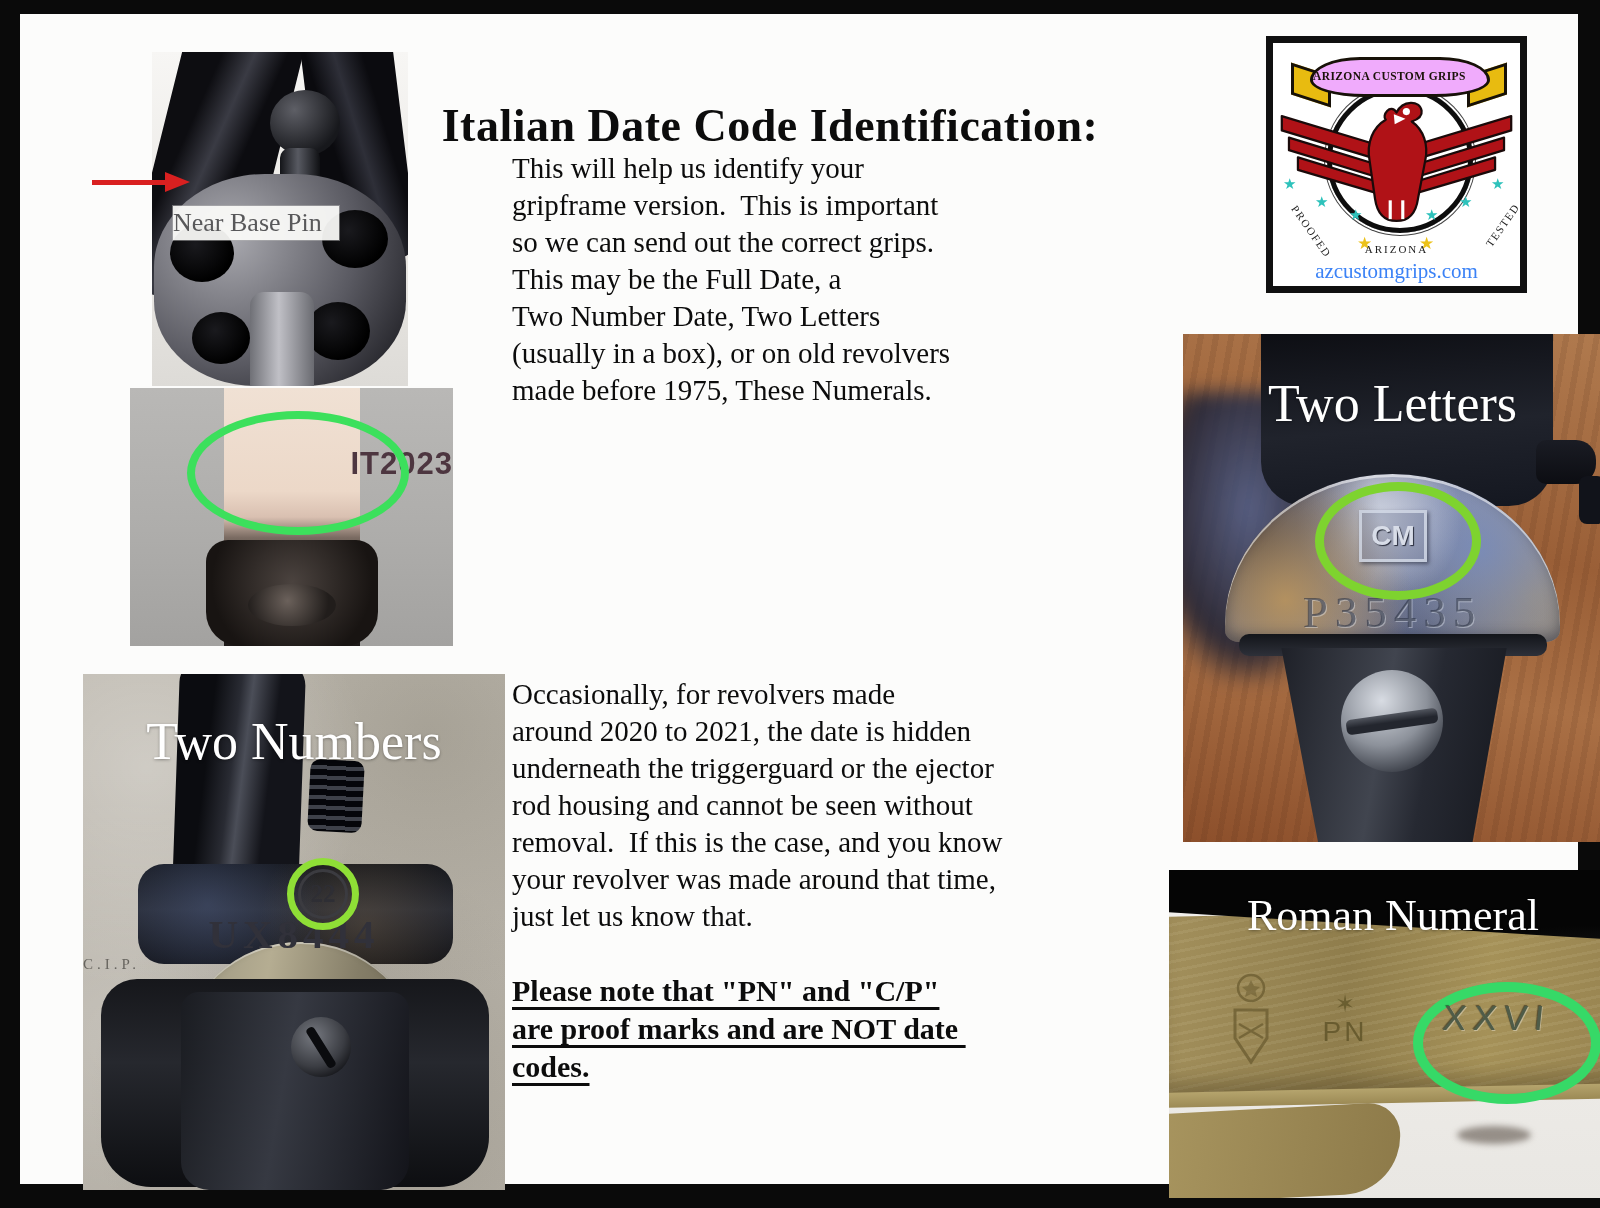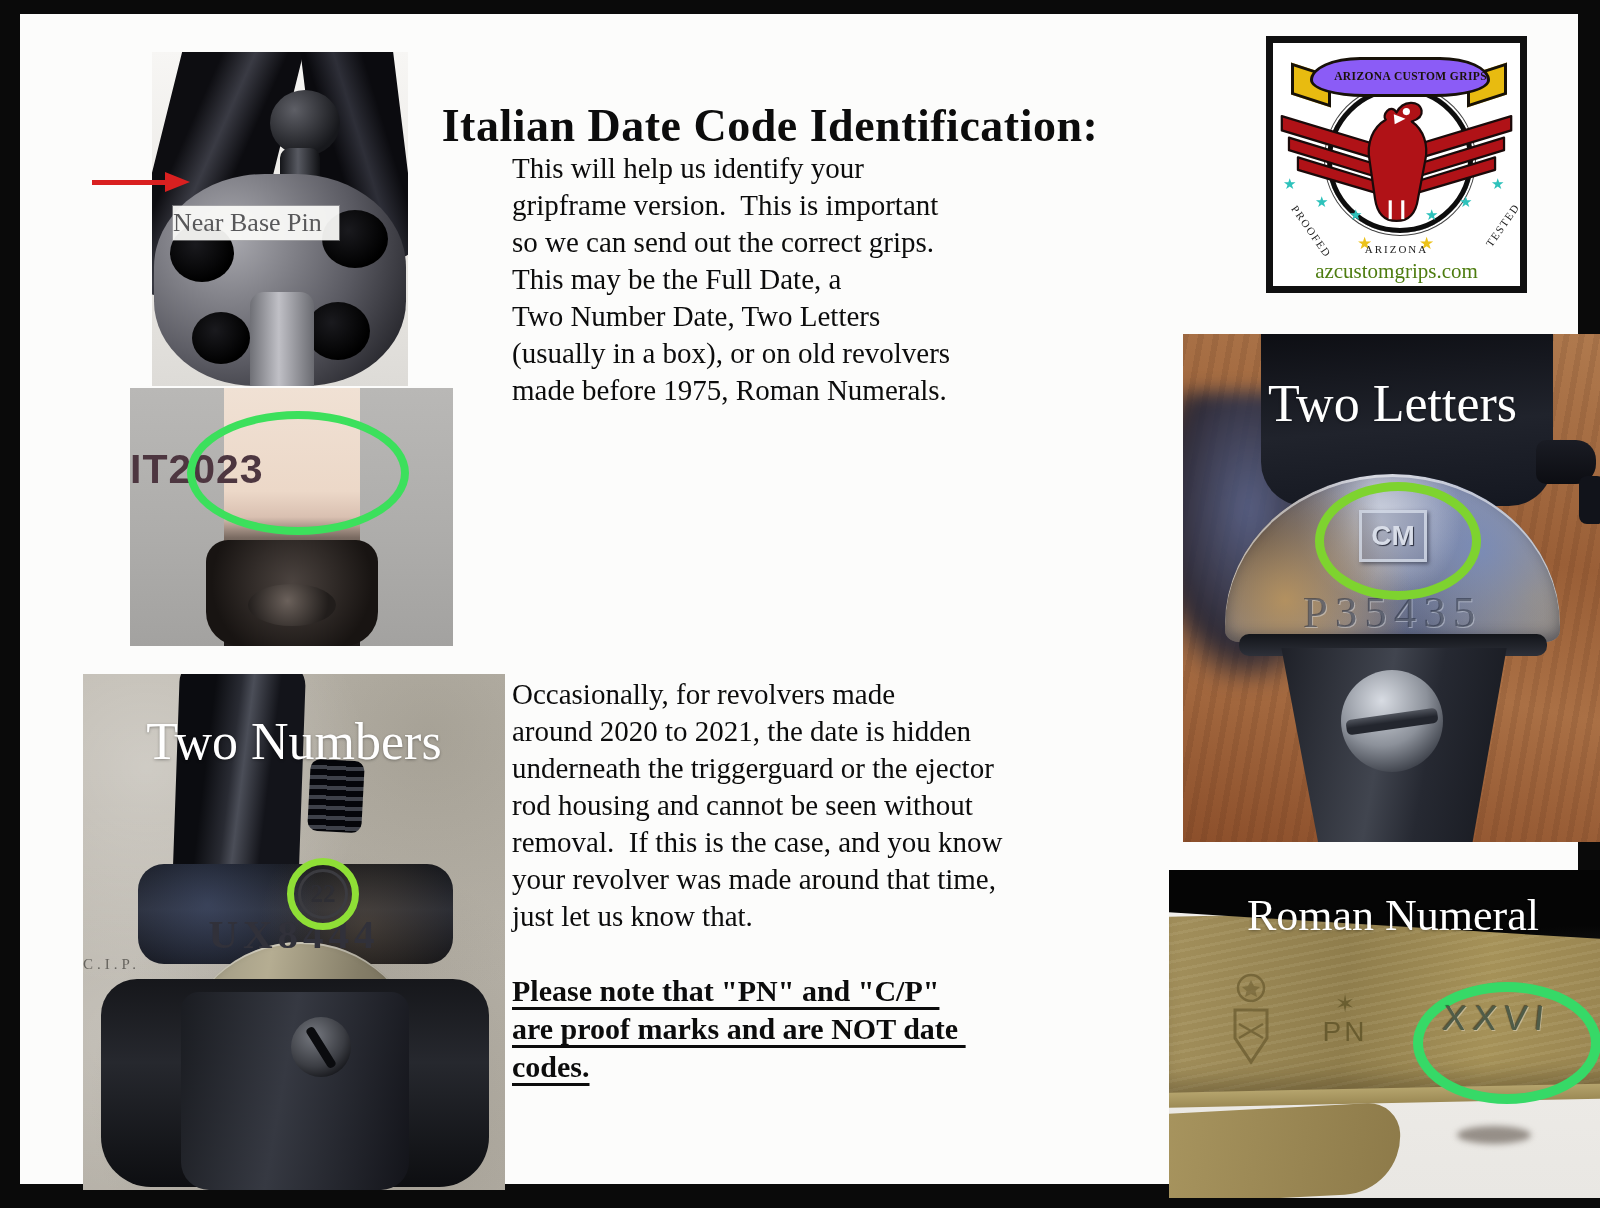--- a/index.html
+++ b/index.html
@@ -47,22 +47,22 @@
   
   .photo2{left:90px;top:372px;width:323px;height:258px;
           background:linear-gradient(180deg,#b9b8b6,#aeadab 55%,#a3a2a0);}
   .p2-column{position:absolute;left:94px;top:0;width:136px;height:258px;
           background:linear-gradient(180deg,#f0e1d4 0%,#ecd8c8 40%,#d9c0b1 50%,#7a6b62 58%,#332c29 72%,#1d1918 100%);}
   .p2-metal{position:absolute;left:76px;top:152px;width:172px;height:106px;border-radius:22px 22px 34px 34px;
           background:radial-gradient(circle at 50% 40%,#4b433f,#181412 75%);}
   .p2-recess{position:absolute;left:118px;top:196px;width:88px;height:42px;border-radius:50%;
           background:radial-gradient(circle at 45% 40%,#6b615b,#211d1b 75%);}
   .p2-ring{left:57px;top:23px;width:206px;height:108px;border:8px solid #3ce05c;}
-  .p2-stamp{position:absolute;left:0;top:58px;width:100%;text-align:left;
-          font-family:"Liberation Sans",sans-serif;font-weight:bold;font-size:41px;
+  .p2-stamp{position:absolute;left:0;top:58px;width:100%;text-align:right;
+          font-family:"Liberation Sans",sans-serif;font-weight:bold;font-size:31px;
           color:#4d3640;letter-spacing:1px;}
   .p2-caption{position:absolute;left:0;top:164px;width:100%;text-align:center;color:#f2f2f0;
           font-size:43px;line-height:52px;white-space:pre-line;text-shadow:0 1px 4px rgba(0,0,0,.4);}
   
   .photo3{left:43px;top:658px;width:422px;height:516px;
           background:
             radial-gradient(circle at 15% 18%,rgba(255,255,255,.30),transparent 40%),
             radial-gradient(circle at 82% 12%,rgba(120,115,100,.30),transparent 45%),
             radial-gradient(circle at 60% 82%,rgba(125,120,108,.35),transparent 50%),
             radial-gradient(circle at 10% 70%,rgba(255,255,255,.22),transparent 45%),
@@ -163,52 +163,52 @@
   .p5-pn{position:absolute;left:146px;top:146px;width:60px;text-align:center;font-size:28px;
           letter-spacing:3px;color:rgba(100,88,44,.9);font-family:"Liberation Sans",sans-serif;}
   .p5-ring{left:244px;top:112px;width:168px;height:102px;border:10px solid #36d967;}
   .p5-numeral{position:absolute;left:244px;top:128px;width:168px;text-align:center;font-size:35px;
           letter-spacing:7px;color:#4f5c48;font-family:"Liberation Sans",sans-serif;
           transform:skewX(-6deg);}
   
   .logo{position:absolute;left:1266px;top:36px;width:247px;height:243px;background:#fff;
         border:7px solid #101010;}
   .lg-banner{position:absolute;left:37px;top:14px;width:174px;height:34px;line-height:32px;
-        background:#8b5cf6;border:3px solid #171108;border-radius:46% 46% 50% 50% / 95% 95% 70% 70%;
-        text-align:right;font-size:11.5px;font-weight:bold;letter-spacing:.4px;color:#1a1208;z-index:4;}
+        background:#f0abfc;border:3px solid #171108;border-radius:46% 46% 50% 50% / 95% 95% 70% 70%;
+        text-align:left;font-size:11.5px;font-weight:bold;letter-spacing:.4px;color:#1a1208;z-index:4;}
   .lg-tab{position:absolute;width:34px;height:26px;background:#e8bb10;border:3px solid #171108;z-index:3;}
   .lg-tabL{left:18px;top:26px;transform:skewY(18deg);}
   .lg-tabR{left:194px;top:26px;transform:skewY(-18deg);}
   .lg-ring{position:absolute;left:54px;top:44px;width:136px;height:136px;border:5px solid #0d0d0d;
         border-radius:50%;box-shadow:0 0 0 2px #fff,0 0 0 3px #444;z-index:1;}
   .lg-eagle{position:absolute;left:7px;top:42px;width:233px;height:150px;z-index:2;}
   .lg-star{position:absolute;font-size:15px;color:#2ec2bb;z-index:2;}
   .lg-star-gold{position:absolute;font-size:17px;color:#ecc21a;z-index:2;}
   .lg-proofed{position:absolute;left:26px;top:160px;font-size:11px;letter-spacing:1.5px;color:#222;
         transform:rotate(55deg);transform-origin:left top;z-index:3;}
   .lg-tested{position:absolute;right:8px;top:158px;font-size:11px;letter-spacing:1.5px;color:#222;
         transform:rotate(-55deg);transform-origin:right top;z-index:3;}
   .lg-hardened{position:absolute;left:0;top:200px;width:100%;text-align:center;font-size:11px;
         letter-spacing:2px;color:#222;z-index:3;}
-  .lg-site{position:absolute;left:0;top:216px;width:100%;text-align:center;font-size:21px;color:#4d7c0f;z-index:3;}
+  .lg-site{position:absolute;left:0;top:216px;width:100%;text-align:center;font-size:21px;color:#3b82f6;z-index:3;}
 </style>
 </head>
 <body>
 
 <div class="page">
   <div class="canvas"></div>
 
   <h1 class="main-title">Italian Date Code Identification:</h1>
   <div class="para" style="top:150px;">This will help us identify your
 gripframe version.  This is important
 so we can send out the correct grips.
 This may be the Full Date, a
 Two Number Date, Two Letters
 (usually in a box), or on old revolvers
-made before 1975, Roman Numerals.</div>
+made before 1975, These Numerals.</div>
   <div class="para" style="top:676px;">Occasionally, for revolvers made
 around 2020 to 2021, the date is hidden
 underneath the triggerguard or the ejector
 rod housing and cannot be seen without
 removal.  If this is the case, and you know
 your revolver was made around that time,
 just let us know that.</div>
   <div class="para note" style="top:972px;">Please note that "PN" and "C/P"
 are proof marks and are NOT date 
 codes.</div>

